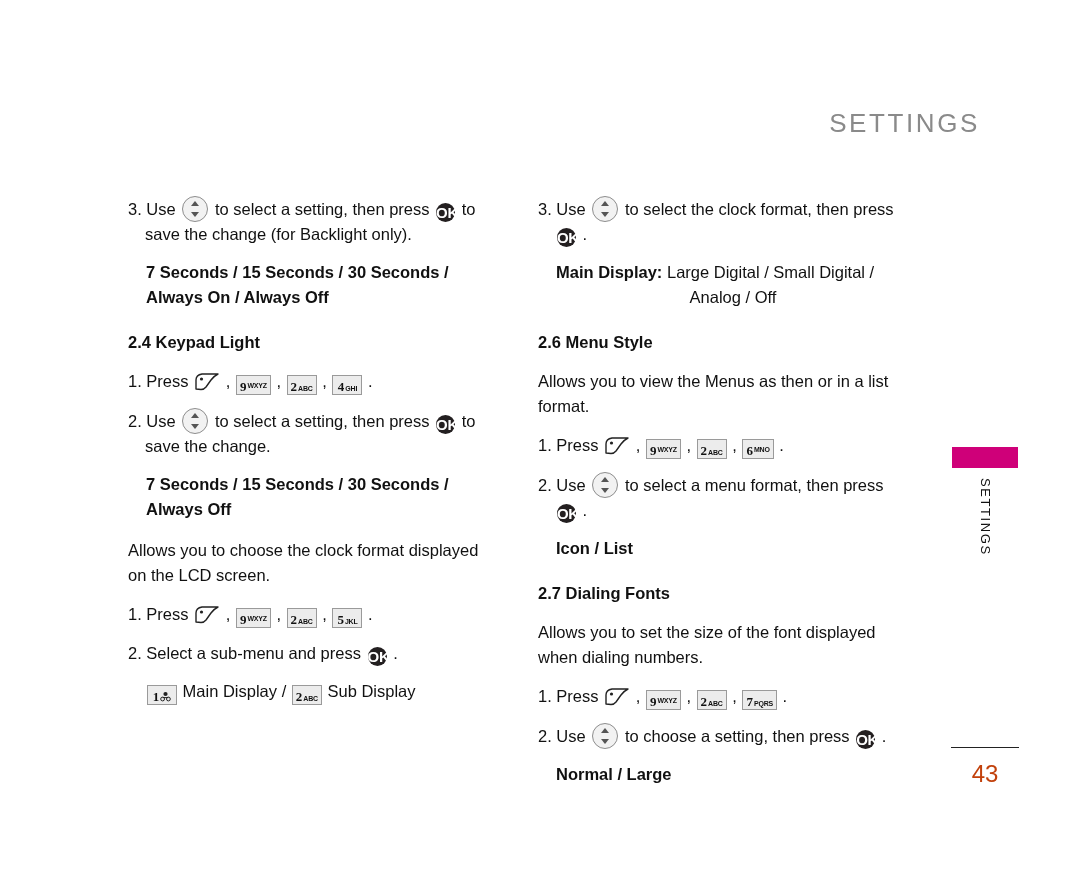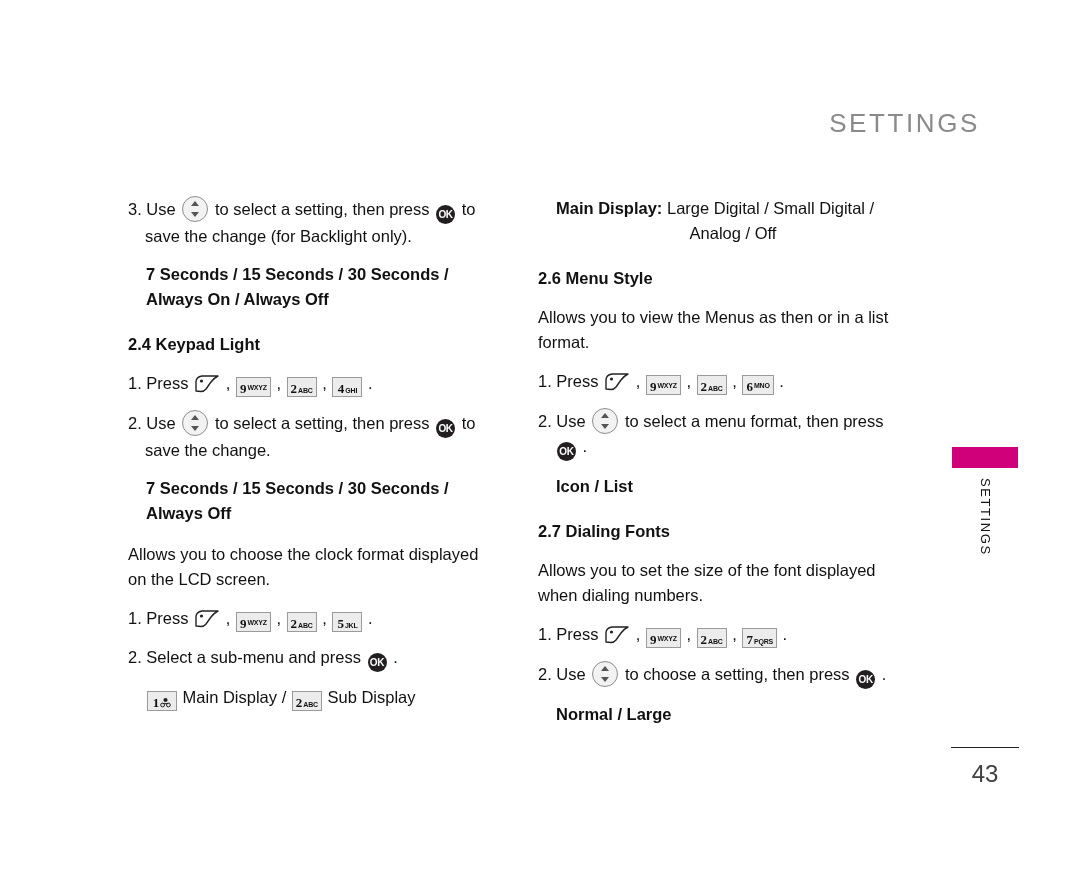--- a/index.html
+++ b/index.html
@@ -63,21 +63,21 @@
     height: 1px;
     background: #222;
   }
   .page-number {
     position: absolute;
     left: 951px;
     top: 760px;
     width: 68px;
     text-align: center;
     font-size: 24px;
-    color: #404040;
+    color: #c2410c;
   }
 
   
   .col {
     position: absolute;
     top: 196px;
     width: 372px;
   }
   .col-left  { left: 128px; }
   .col-right { left: 538px; }
@@ -156,21 +156,21 @@
     border-top: 5px solid #555;
   }
 
   .icon-ok {
     display: inline-block;
     width: 19px;
     height: 19px;
     border-radius: 50%;
     background: #231f20;
     color: #ffffff;
-    font-size: 10px;
+    font-size: 15px;
     font-weight: bold;
     line-height: 19px;
     text-align: center;
     vertical-align: -3px;
     margin: 0 2px;
     letter-spacing: -0.3px;
     text-indent: 0;
   }
 
   .icon-smartkey {
@@ -330,20 +330,27 @@
       <span class="bold">Main Display</span>
       <span class="bold">/</span>
       <span class="key"><span class="num">2</span><span class="sub-low">ABC</span></span>
       <span class="bold">Sub Display</span>
     </div>
 
   </div>
 
   <div class="col col-right">
 
+    <div class="step">
+      <span>3. Use</span>
+      <span class="icon-nav"></span>
+      <span>to select the clock format, then press</span>
+      <span class="icon-ok">OK</span>
+      <span class="punct">.</span>
+    </div>
 
     <div class="display-row">
       <b>Main Display:</b>
       <span>Large Digital / Small Digital /</span>
       <span class="opt-indent-center">Analog / Off</span>
     </div>
 
 
     <div class="h-sub">2.6 Menu Style</div>
 

